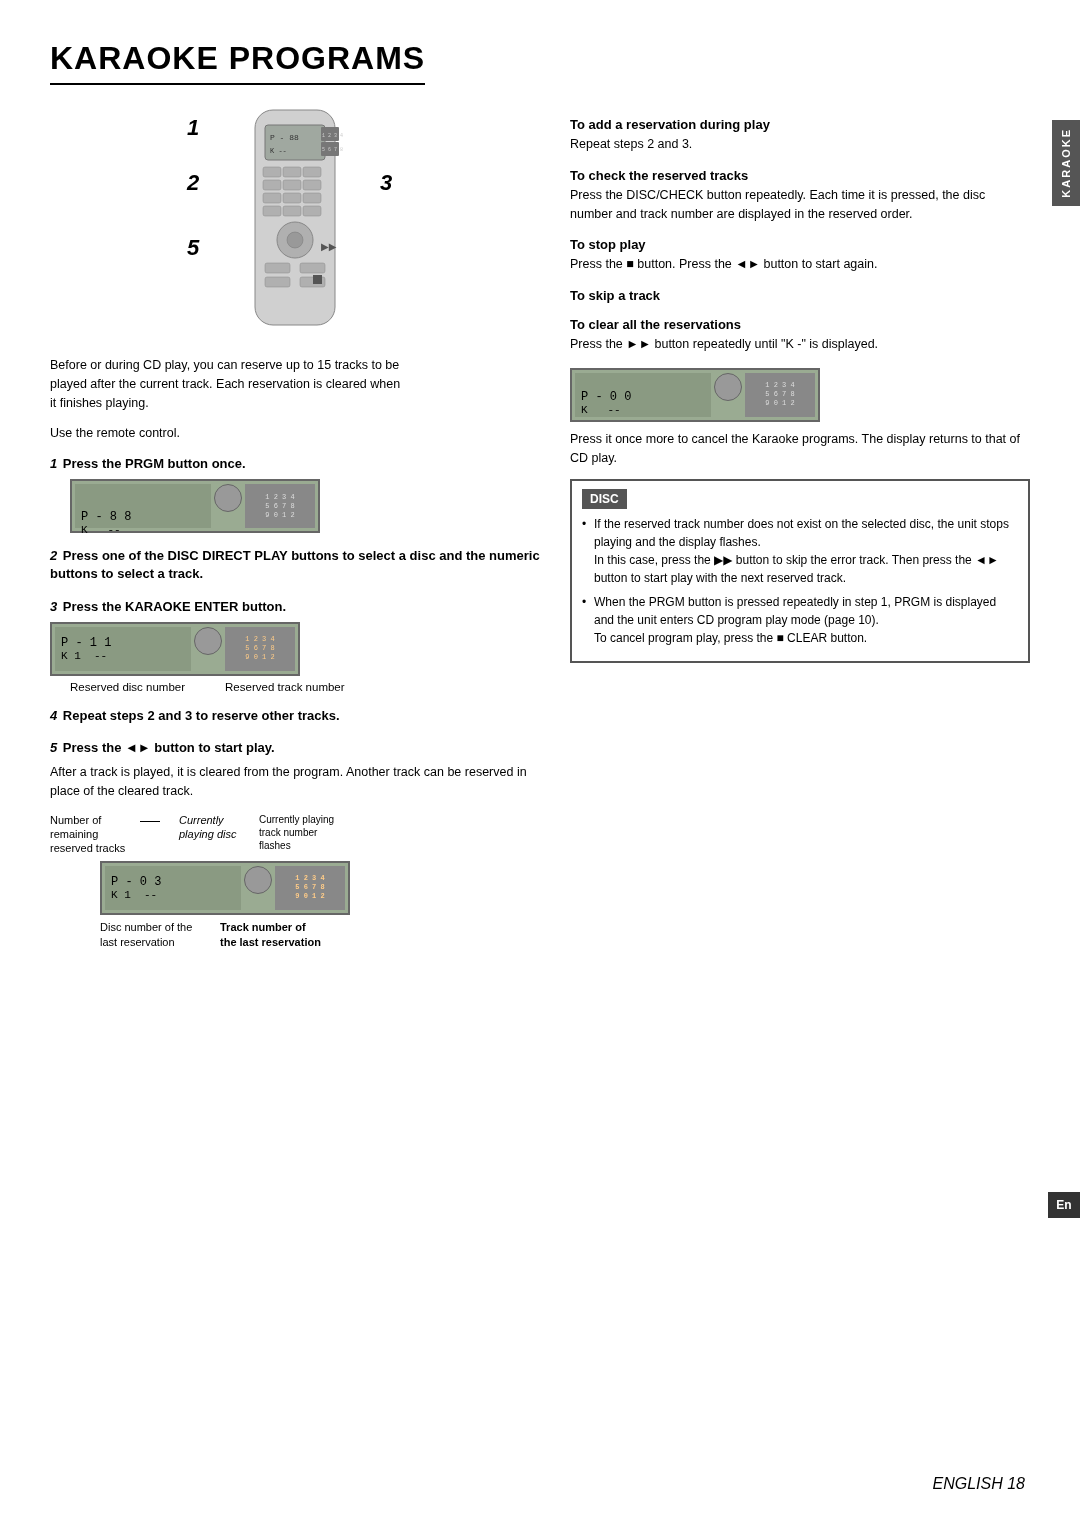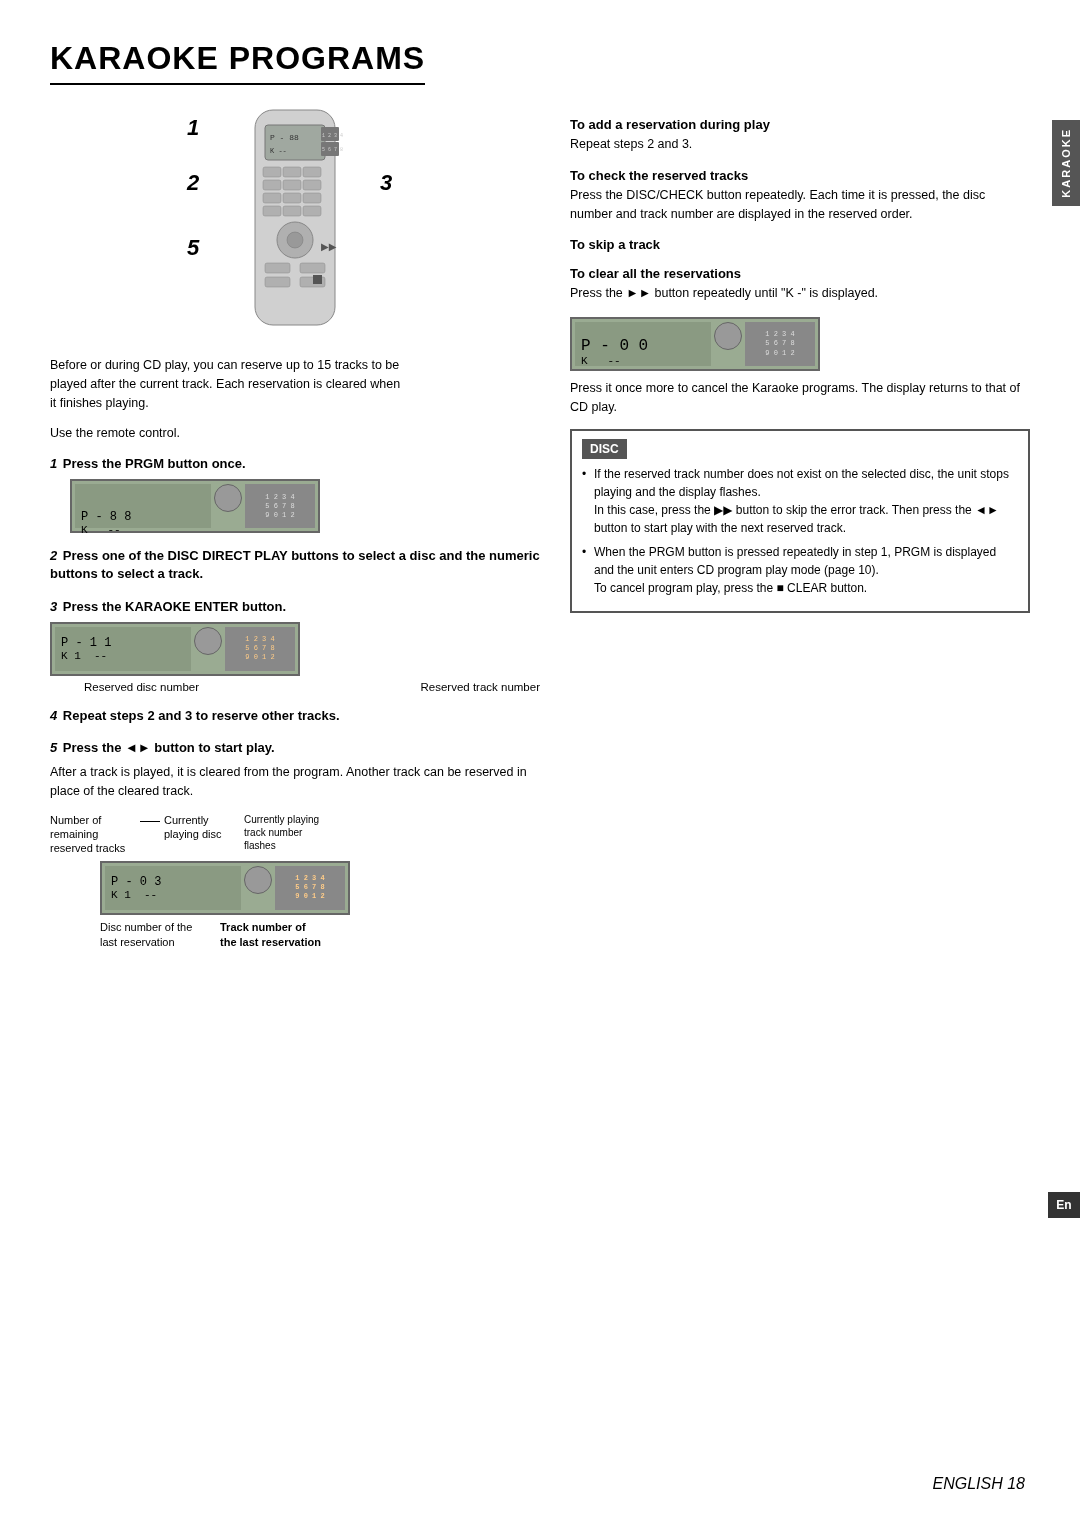--- a/index.html
+++ b/index.html
@@ -111,25 +111,24 @@
     }
 
     .step-number {
       font-style: italic;
       margin-right: 2px;
     }
 
     
     .display-labels {
       display: flex;
-      gap: 16px;
-      margin-left: 34px;
+      gap: 40px;
+      margin-left: 20px;
       font-size: 11.5px;
       margin-bottom: 10px;
-      justify-content: space-between;
     }
 
     
     .section-heading {
       font-size: 13px;
       font-weight: bold;
       margin-bottom: 3px;
       margin-top: 12px;
     }
 
@@ -409,21 +408,21 @@
         </p>
         <p class="intro-text">After a track is played, it is cleared from the program.  Another track can be reserved in place of the cleared track.</p>
 
         <div class="diagram-container">
 
           <div style="display:flex; align-items:flex-start; margin-bottom:2px;">
             <div style="width:90px; font-size:11px; line-height:1.3;">
               Number of remaining<br>reserved tracks
             </div>
             <div style="width:20px; border-top:1px solid #000; margin-top:8px;"></div>
-            <div style="width:70px; font-size:11px; line-height:1.3; margin-left:4px;">
+            <div style="width:70px; font-size:11px; line-height:1.3; margin-left:19px;font-style:italic;">
               Currently<br>playing disc
             </div>
 
             <div style="flex:1; position:relative; margin-left:10px;">
               <div style="font-size:10px; text-align:left; line-height:1.3;">
                 Currently playing<br>track number<br>flashes
               </div>
             </div>
           </div>
 
@@ -456,33 +455,37 @@
       <div class="step-item">
         <p class="section-heading">To add a reservation during play</p>
         <p class="section-text">Repeat steps 2 and 3.</p>
       </div>
 
       <div class="step-item">
         <p class="section-heading">To check the reserved tracks</p>
         <p class="section-text">Press the DISC/CHECK button repeatedly.  Each time it is pressed, the disc number and track number are displayed in the reserved order.</p>
       </div>
 
+      <div class="step-item">
+        <p class="section-heading">To stop play</p>
+        <p class="section-text">Press the ■ button.  Press the ◄► button to start again.</p>
+      </div>
 
       <div class="step-item">
         <p class="section-heading">To skip a track</p>
       </div>
 
       <div class="step-item">
         <p class="section-heading">To clear all the reservations</p>
         <p class="section-text">Press the ►► button repeatedly until "K -" is displayed.</p>
       </div>
 
       <div class="panel" style="margin-bottom:8px;">
         <div class="panel-left">
-          <div style="font-size:16px;margin-top:16px;">P - 0 0</div>
+          <div style="font-size:12px;margin-top:16px;">P - 0 0</div>
           <div style="font-size:11px;">K &nbsp; --</div>
         </div>
         <div class="panel-circle"></div>
         <div class="panel-right">
           <div style="font-size:7px; text-align:center; line-height:1.3; color:#ddd;">1 2 3 4<br>5 6 7 8<br>9 0 1 2</div>
         </div>
       </div>
 
       <p class="section-text">Press it once more to cancel the Karaoke programs. The display returns to that of CD play.</p>
 

